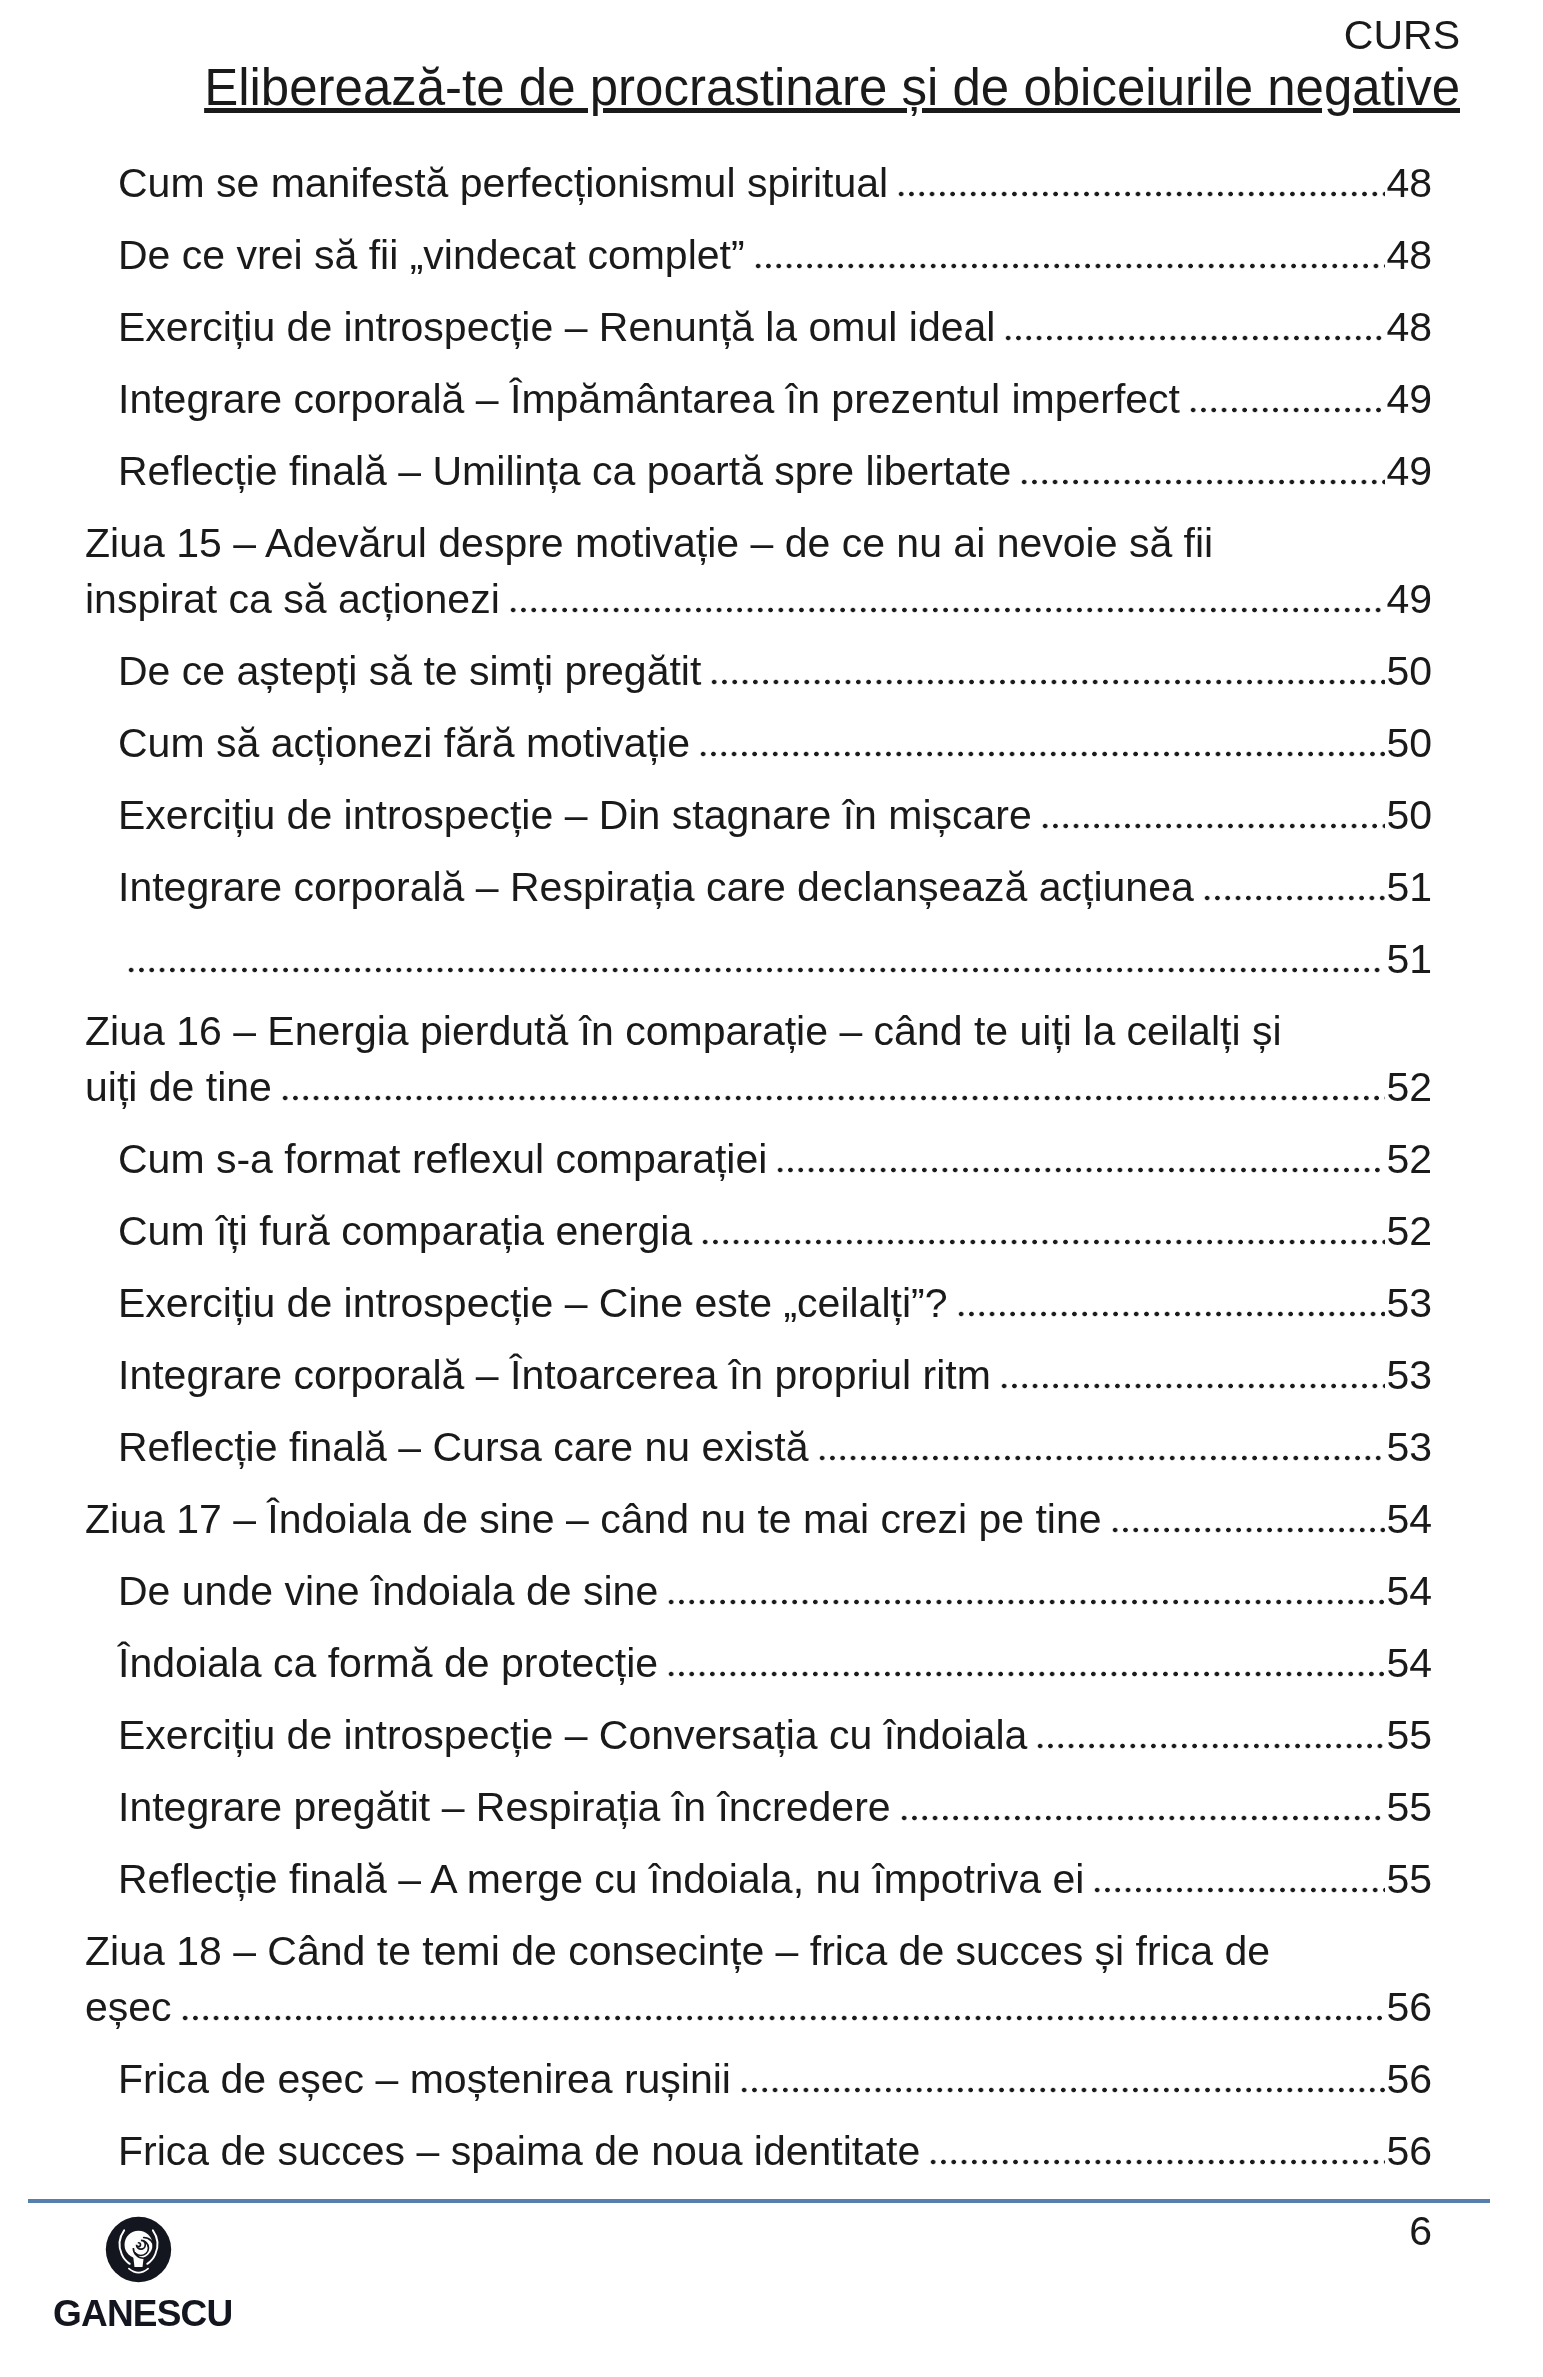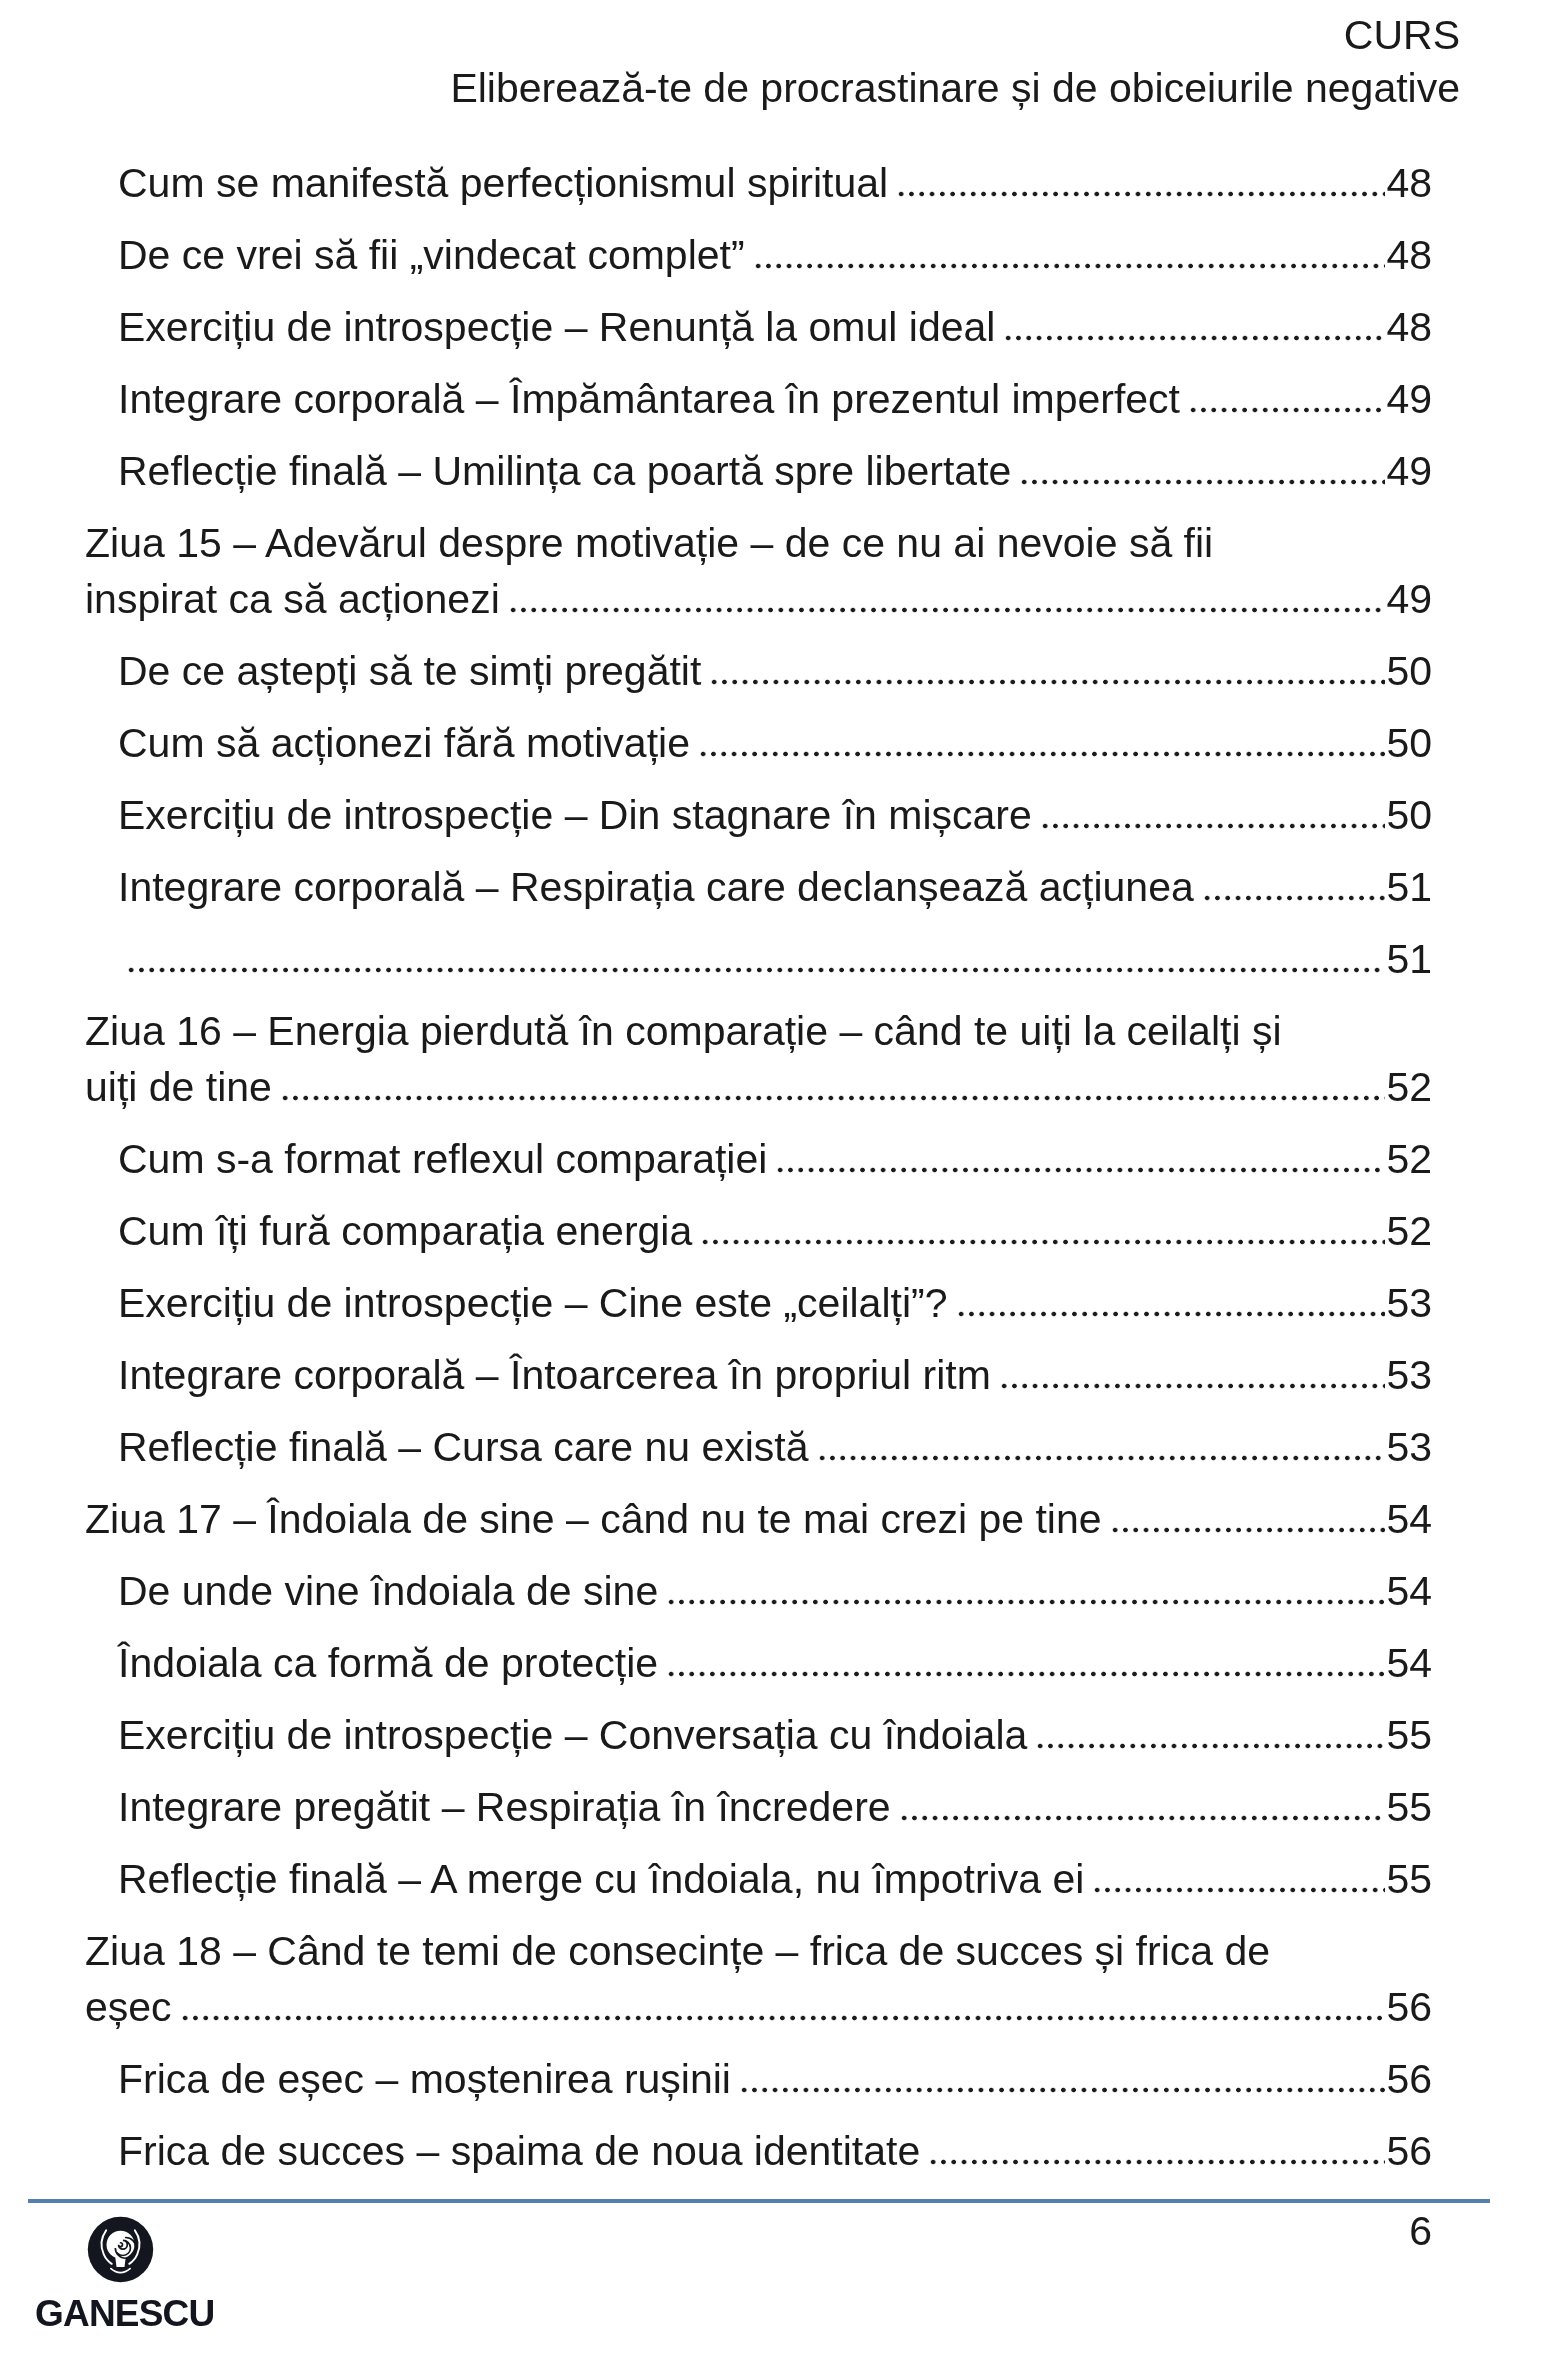--- a/index.html
+++ b/index.html
@@ -17,22 +17,23 @@
     padding:8px 84px 0 85px;
     text-align:right;
   }
   .header .kicker{
     display:block;
     font-size:41px;
     line-height:54px;
   }
   .header .title{
     display:block;
-    font-size:41px;
+    font-size:51px;
     line-height:52px;
+    text-decoration:underline;
   }
   
   .toc{
     margin-top:41px;
     padding:0 112px 0 85px;
   }
   .entry{ margin-bottom:16px; }
   .entry.indent{ padding-left:33px; }
   .line{
     display:flex;
@@ -64,21 +65,21 @@
   }
   .page-num{
     position:absolute;
     top:2207px;
     right:112px;
     font-size:41px;
     line-height:48px;
   }
   .brand{
     position:absolute;
-    left:35px;
+    left:53px;
     top:2216px;
     width:171px;
     text-align:left;
   }
   .brand svg{ display:block; margin:0 auto; }
   .brand .wordmark{
     display:block;
     margin-top:9.5px;
     font-size:37px;
     font-weight:700;

